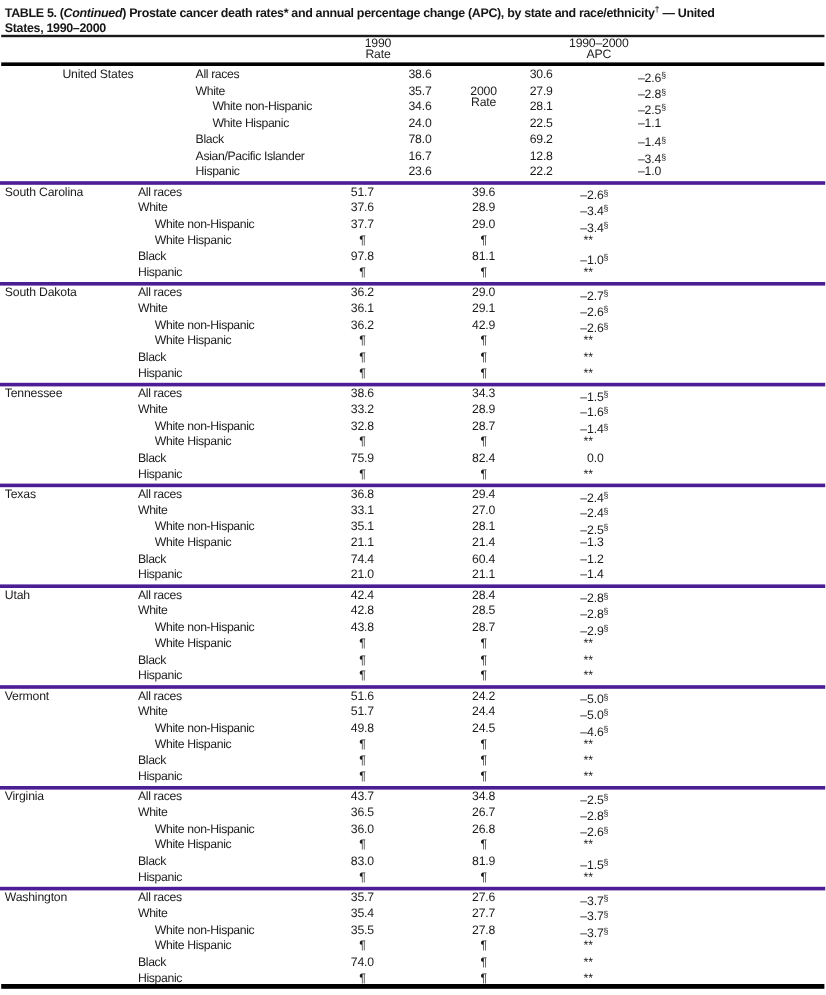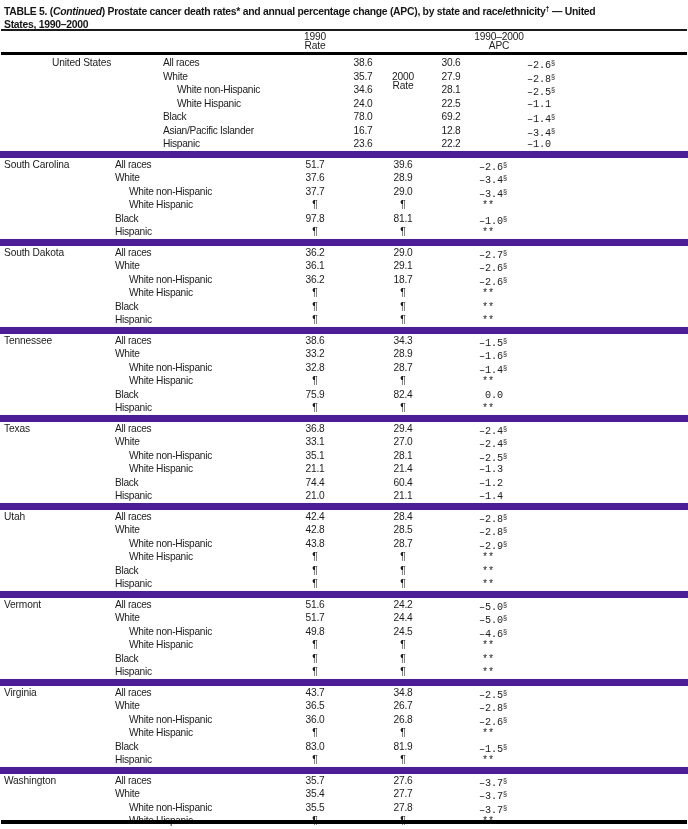--- a/index.html
+++ b/index.html
@@ -25,31 +25,31 @@
 
   .thead { position:absolute; top:31.5px; left:0; width:688px; height:20px;
            font-size:10.2px; letter-spacing:-0.15px;padding-left:16px; }
   .hcol  { position:absolute; text-align:center; line-height:9.3px; }
   .h90   { left:285px; width:60px; }
   .h00   { left:373px; width:60px;margin-top:40px; }
   .hapc  { left:449px; width:100px; }
 
   .tbody { position:absolute; top:56px; left:0; width:688px;
            font-size:10.2px; letter-spacing:-0.15px; }
-  .section { border-top:7px solid #4c1d95; }
+  .section { border-top:3px solid #4c1d95; }
   .section:first-child { border-top:none;margin-left:48px; }
   .row { position:relative; height:13.5px; line-height:13.6px; white-space:nowrap; }
 
   .c-state { position:absolute; left:4px; }
   .c-race  { position:absolute; left:115px; letter-spacing:-0.3px; }
   .c-race.indent { left:129px; }
-  .c-r90 { position:absolute; left:285px; width:60px; text-align:center; }
+  .c-r90 { position:absolute; left:272px; width:60px; text-align:center; }
   .c-r00 { position:absolute; left:373px; width:60px; text-align:center; }
   .c-apc { position:absolute; left:435px; width:80px; }
-  .apc-num { display:inline-block; width:68px; text-align:right; letter-spacing:-0.1px;font-family:Liberation Mono, monospace; }
+  .apc-num { display:inline-block; width:68px; text-align:right; letter-spacing:-0.1px; }
   .apc-sup { display:inline-block; width:11px; font-size:7.3px; vertical-align:3.2px; }
   .c-apc.stars .apc-num { padding-right:9px; }
 </style>
 </head>
 <body>
 
 <div class="page">
 
   <div class="title"><span>TABLE 5. (</span><i>Continued</i><span>) Prostate cancer death rates</span><span>*</span><span> and annual percentage change (APC), by state and race/ethnicity</span><sup>†</sup><span> — United</span><br><span>States, 1990–2000</span></div>
 
@@ -180,21 +180,21 @@
     <div class="c-state"></div>
     <div class="c-race">White</div>
     <div class="c-r90">36.1</div>
     <div class="c-r00">29.1</div>
     <div class="c-apc"><span class="apc-num">–2.6</span><span class="apc-sup">§</span></div>
   </div>
         <div class="row">
     <div class="c-state"></div>
     <div class="c-race indent">White non-Hispanic</div>
     <div class="c-r90">36.2</div>
-    <div class="c-r00">18.7</div>
+    <div class="c-r00">42.9</div>
     <div class="c-apc"><span class="apc-num">–2.6</span><span class="apc-sup">§</span></div>
   </div>
         <div class="row">
     <div class="c-state"></div>
     <div class="c-race indent">White Hispanic</div>
     <div class="c-r90">¶</div>
     <div class="c-r00">¶</div>
     <div class="c-apc stars"><span class="apc-num">**</span><span class="apc-sup"></span></div>
   </div>
         <div class="row">

